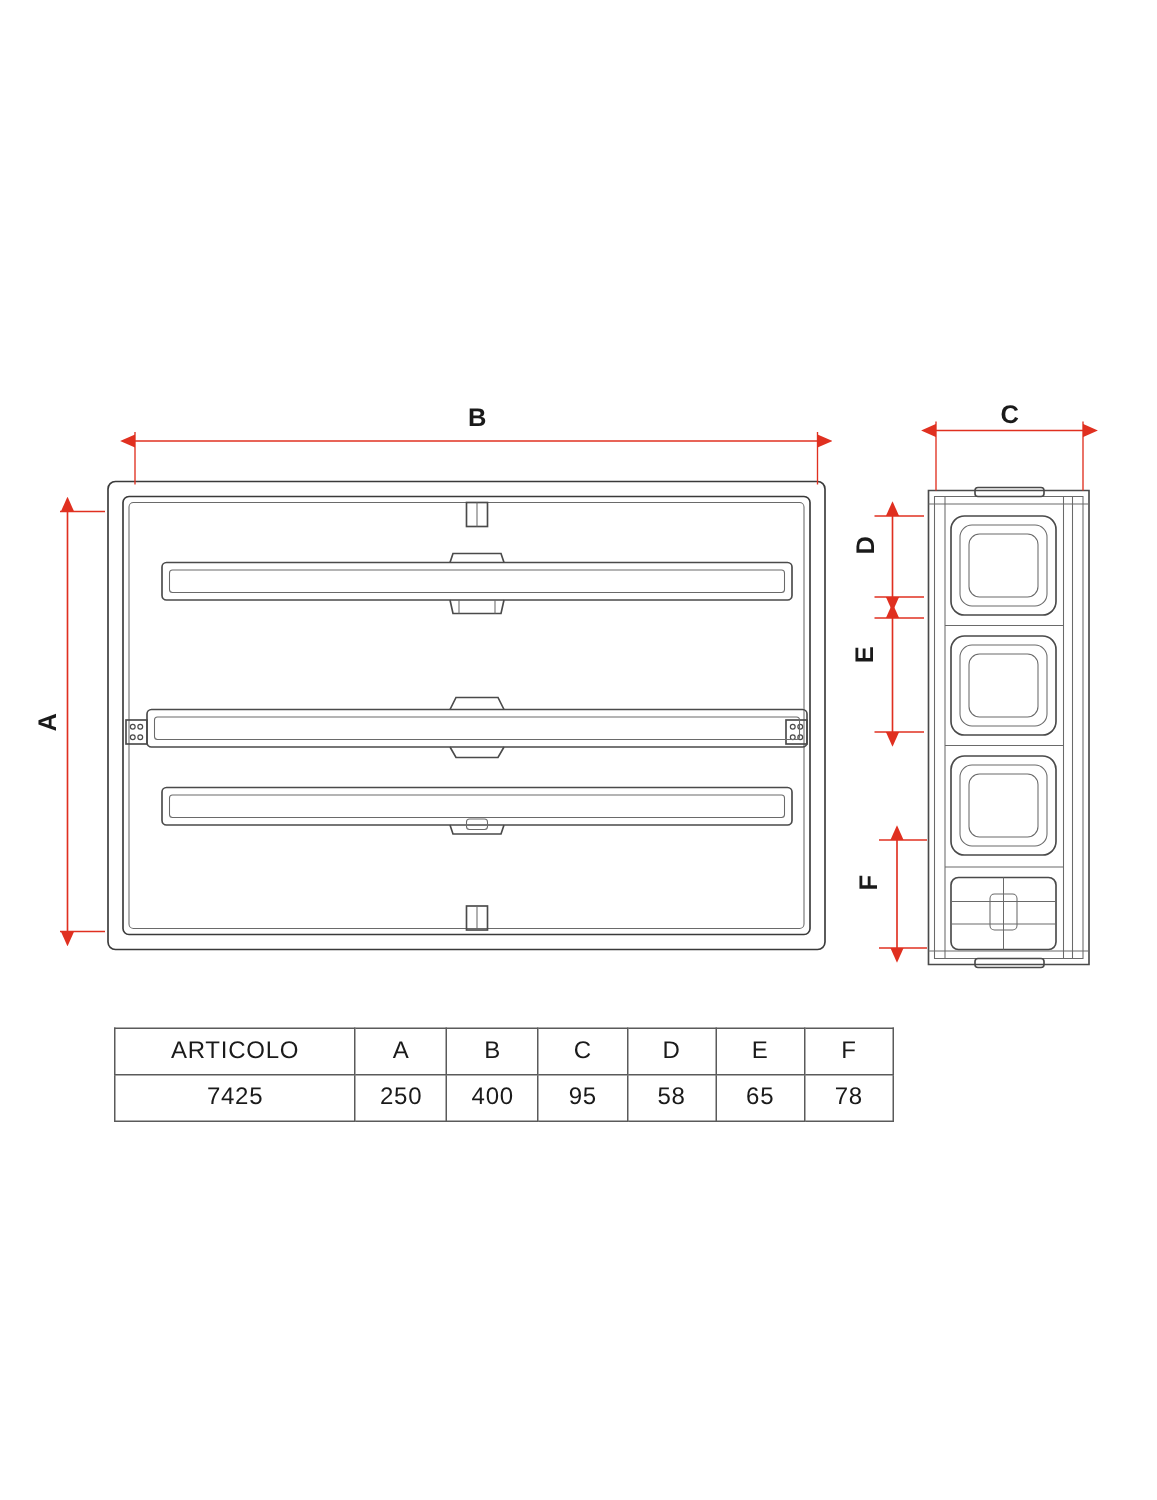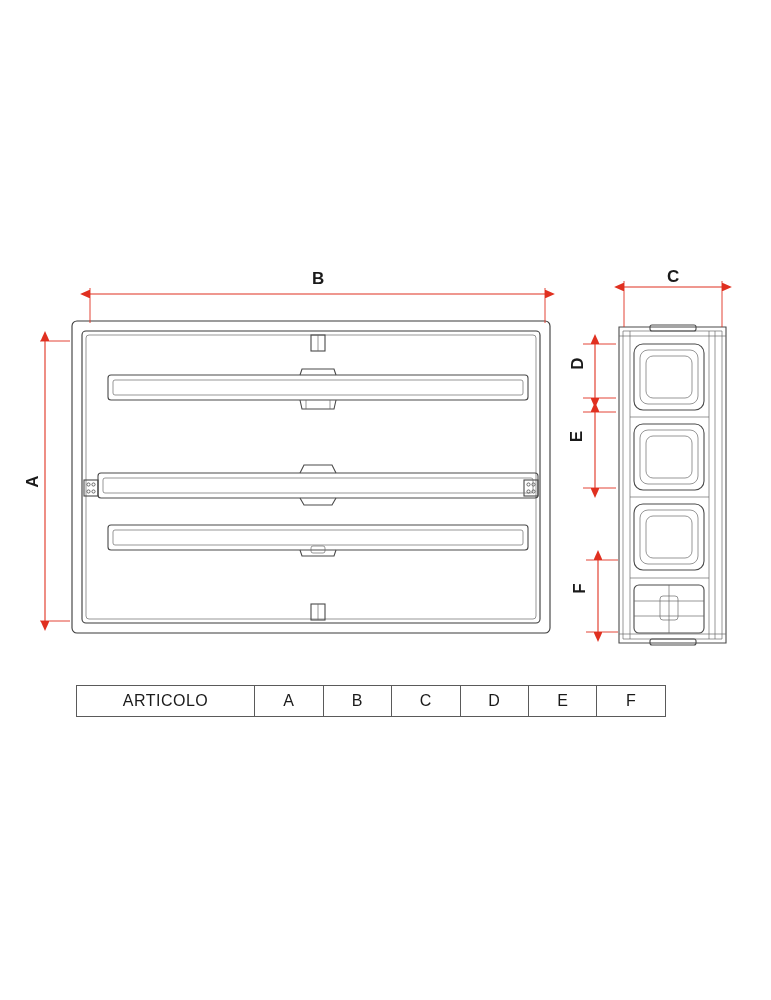--- a/index.html
+++ b/index.html
@@ -39,21 +39,21 @@
   }
   .dim-label.rot {
     transform: rotate(-90deg);
     transform-origin: center center;
   }
   
   #spec-table {
     position: absolute;
     left: 76px;
     top: 685px;
-    width: 590px;
+    width: 520px;
     border-collapse: collapse;
     font-family: "Liberation Sans", sans-serif;
     font-size: 16px;
     color: #1a1a1a;
   }
   #spec-table td {
     border: 1px solid #5a5a5a;
     text-align: center;
     height: 30px;
     padding: 0;
@@ -214,16 +214,25 @@
     <tbody>
       <tr>
         <td class="name-col">ARTICOLO</td>
         <td class="val-col">A</td>
         <td class="val-col">B</td>
         <td class="val-col">C</td>
         <td class="val-col">D</td>
         <td class="val-col">E</td>
         <td class="val-col">F</td>
       </tr>
+      <tr>
+        <td class="name-col">7425</td>
+        <td class="val-col">250</td>
+        <td class="val-col">400</td>
+        <td class="val-col">95</td>
+        <td class="val-col">58</td>
+        <td class="val-col">65</td>
+        <td class="val-col">78</td>
+      </tr>
     </tbody>
   </table>
 
 </div>
 
 </body></html>

